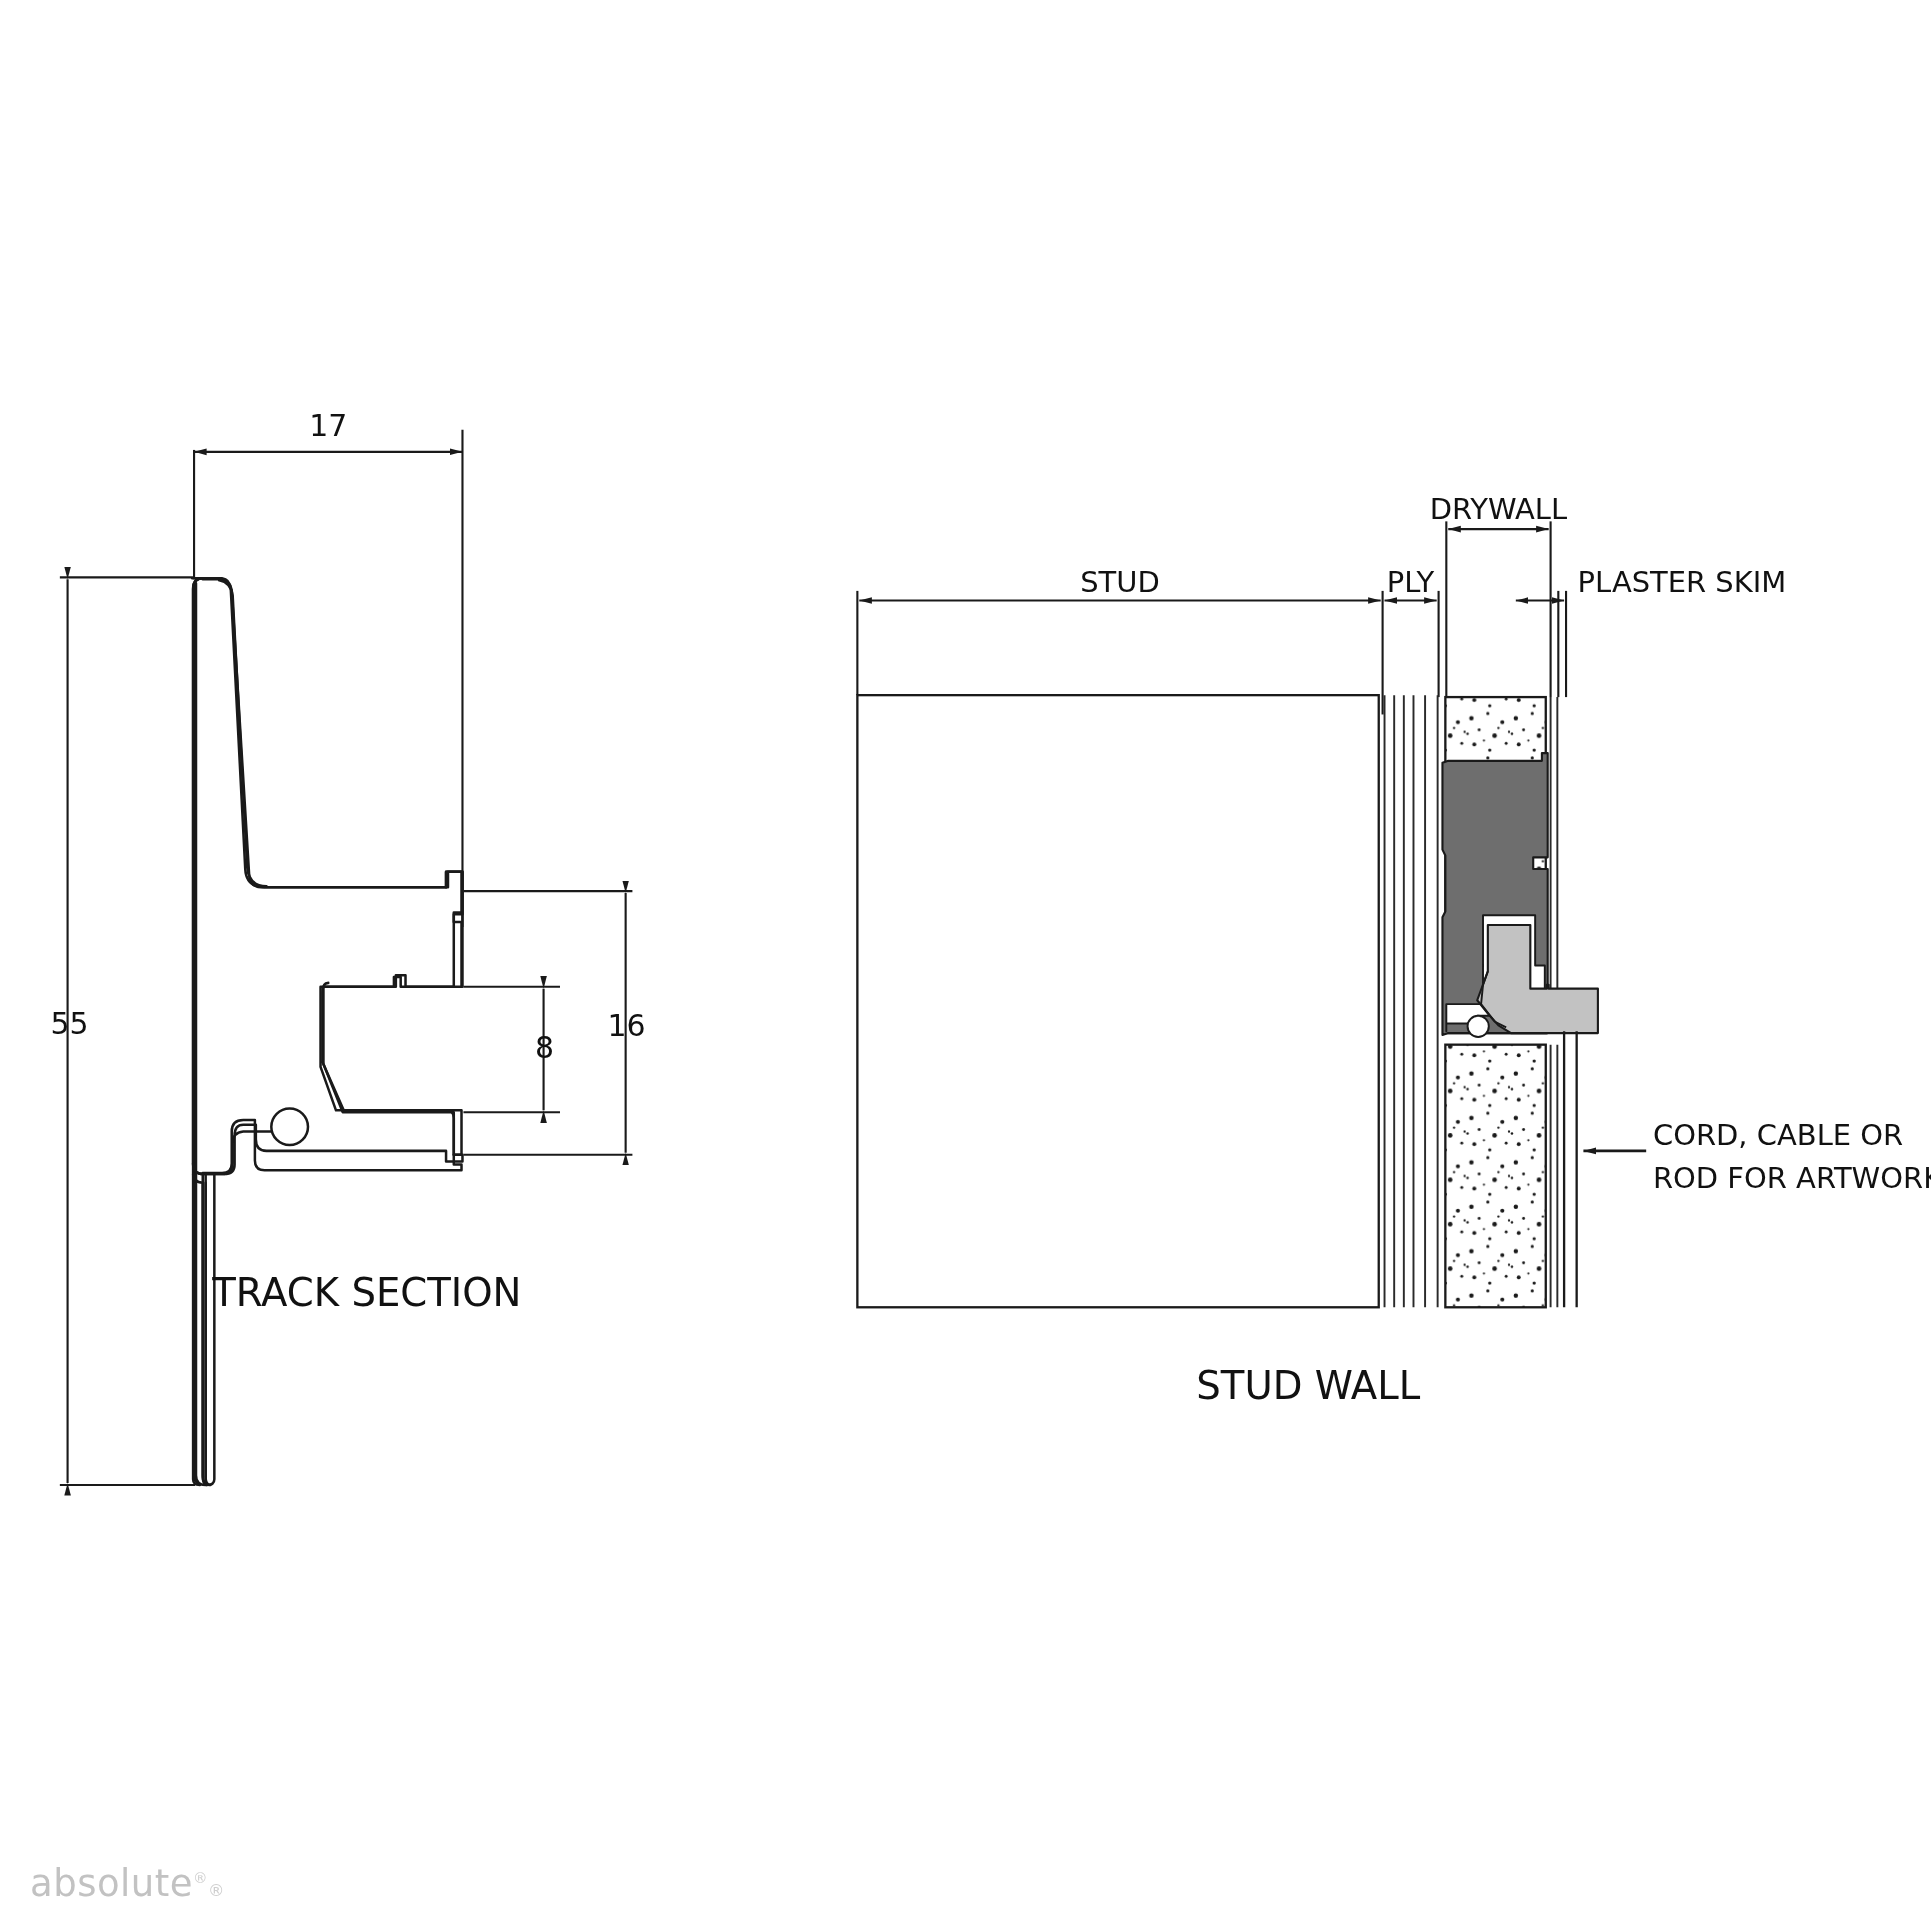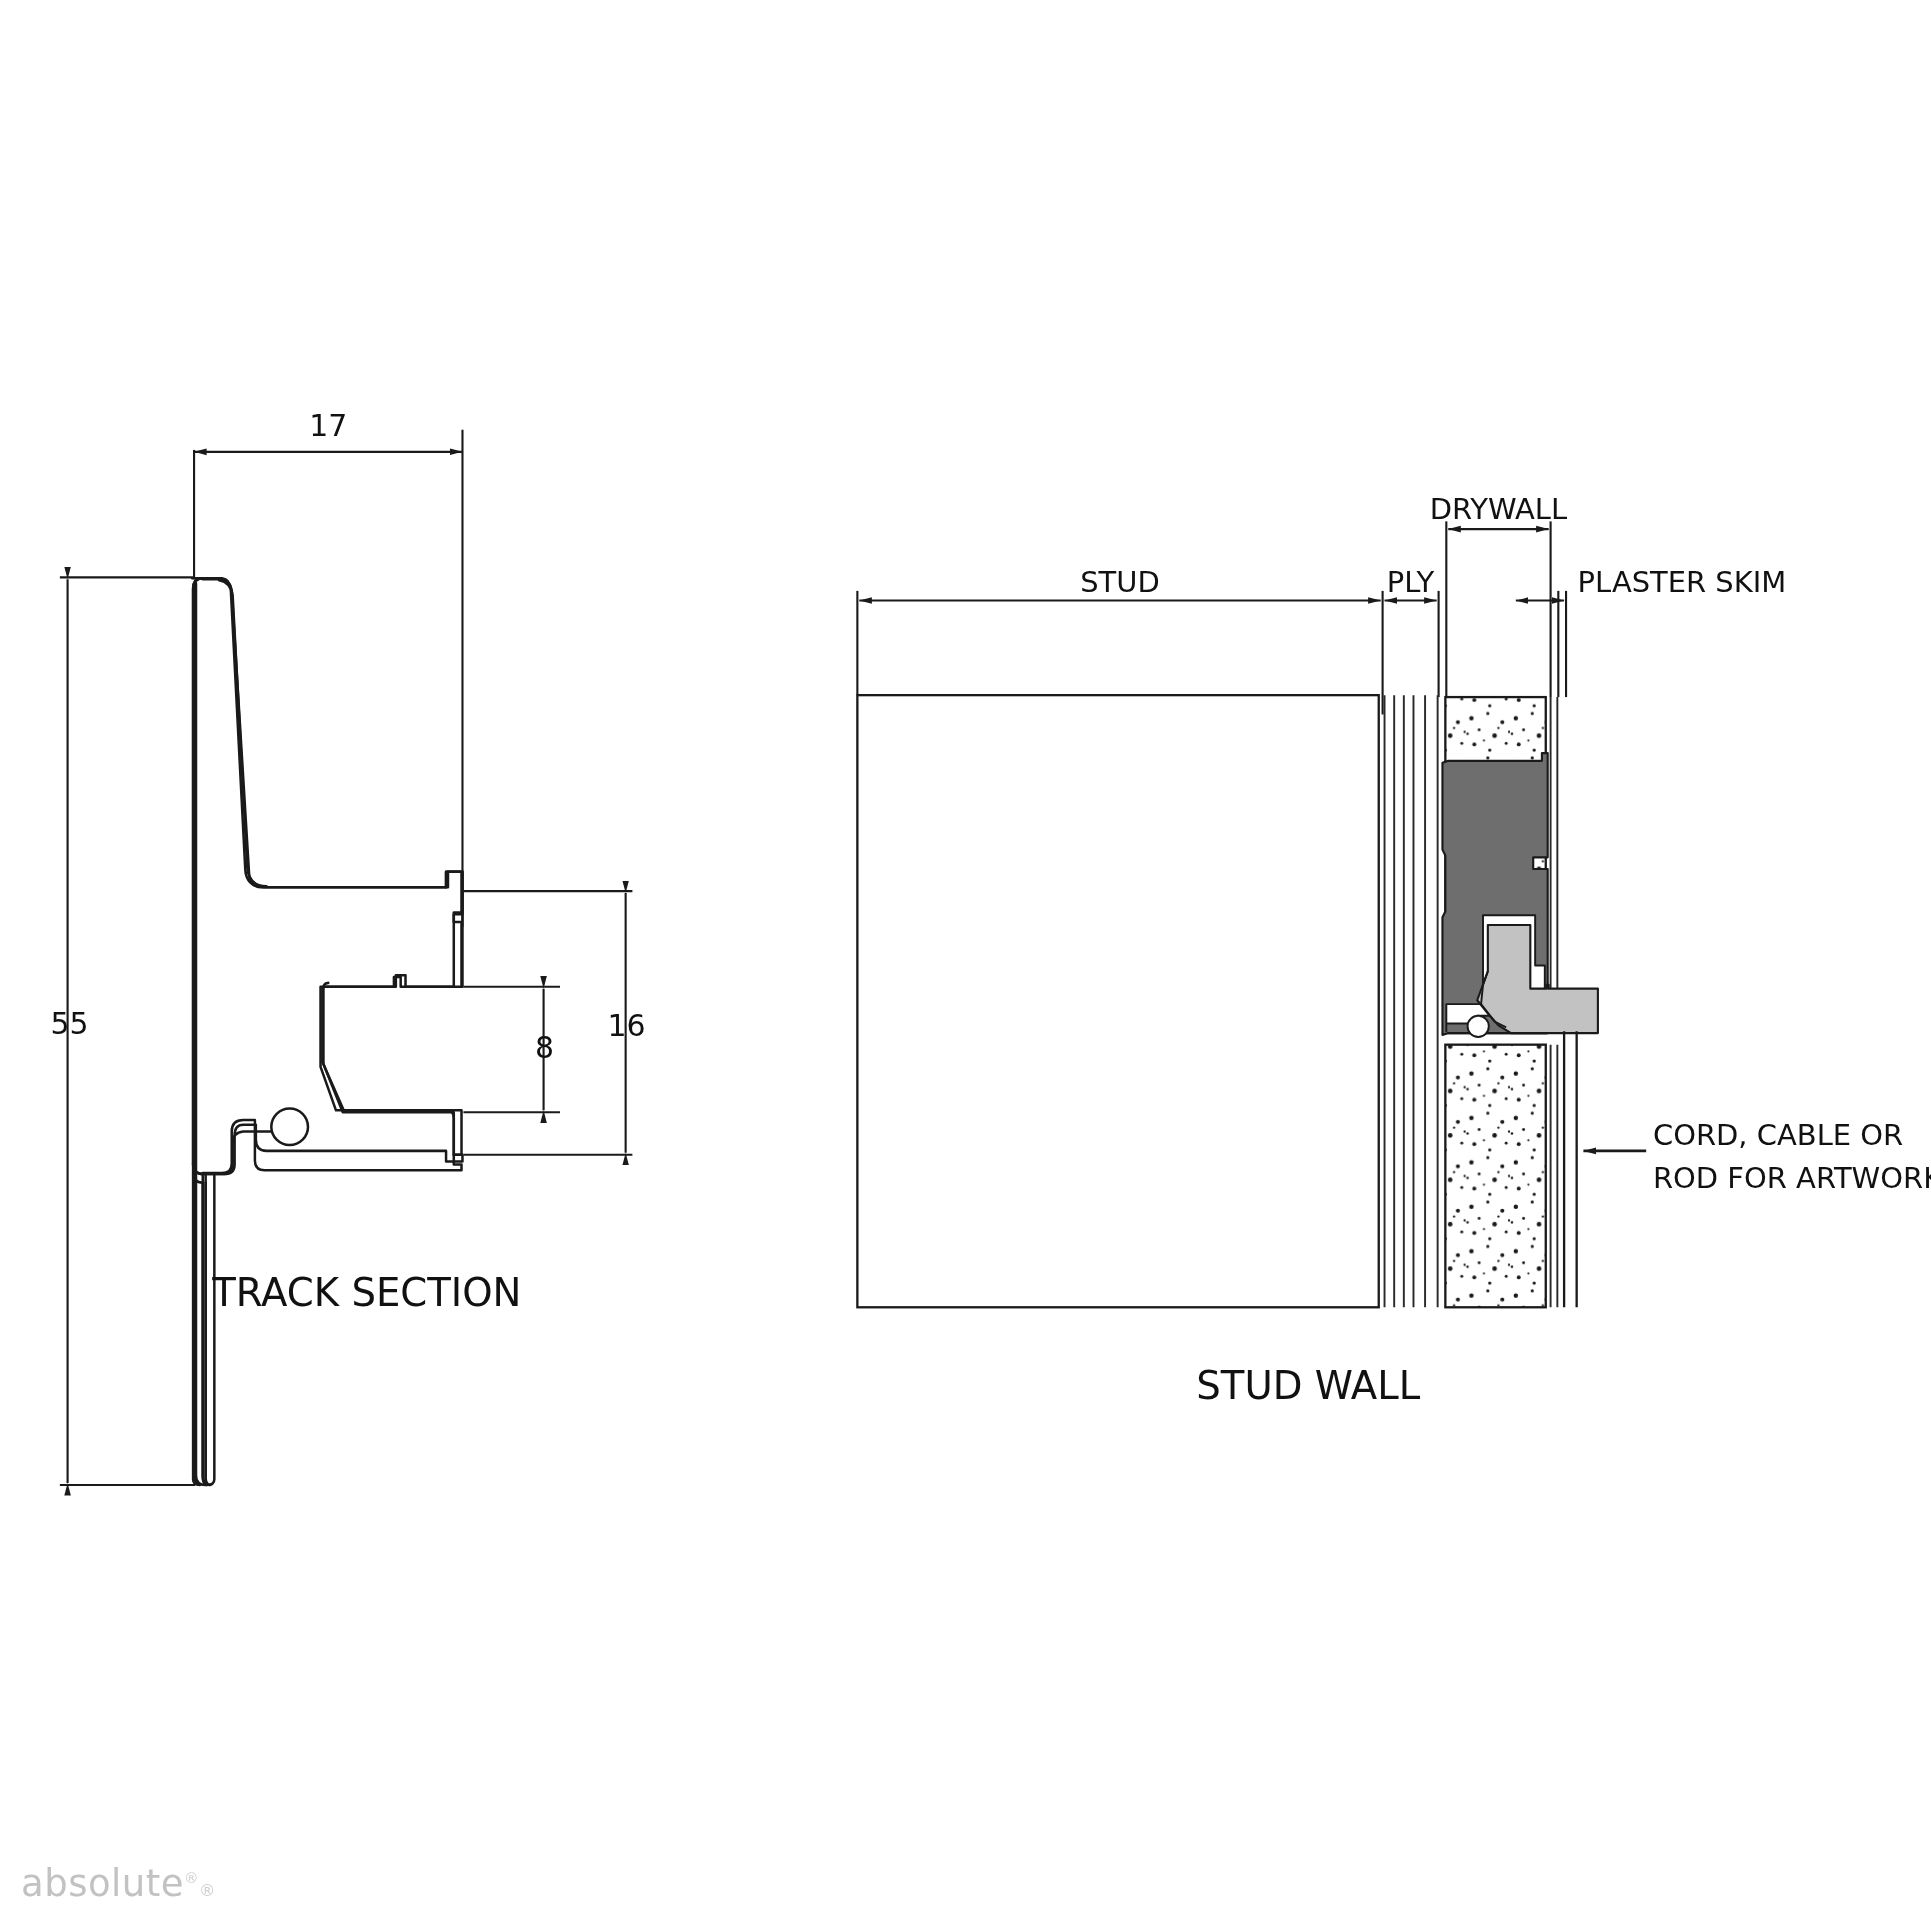--- a/index.html
+++ b/index.html
@@ -63,21 +63,21 @@
     dominant-baseline: middle;
   }
   .txt-title {
     fill: #111111;
     font-family: "DejaVu Sans", "Liberation Sans", sans-serif;
     font-size: 40px;
     dominant-baseline: middle;
   }
   .brand {
     position: absolute;
-    left: 21px;
+    left: 30px;
     top: 1862px;
     font-family: "DejaVu Sans", "Liberation Sans", sans-serif;
     font-size: 37px;
     letter-spacing: 0.5px;
     color: #c2c2c2;
     user-select: none;
   }
   .brand sup {
     font-size: 14.5px;
     vertical-align: super;

